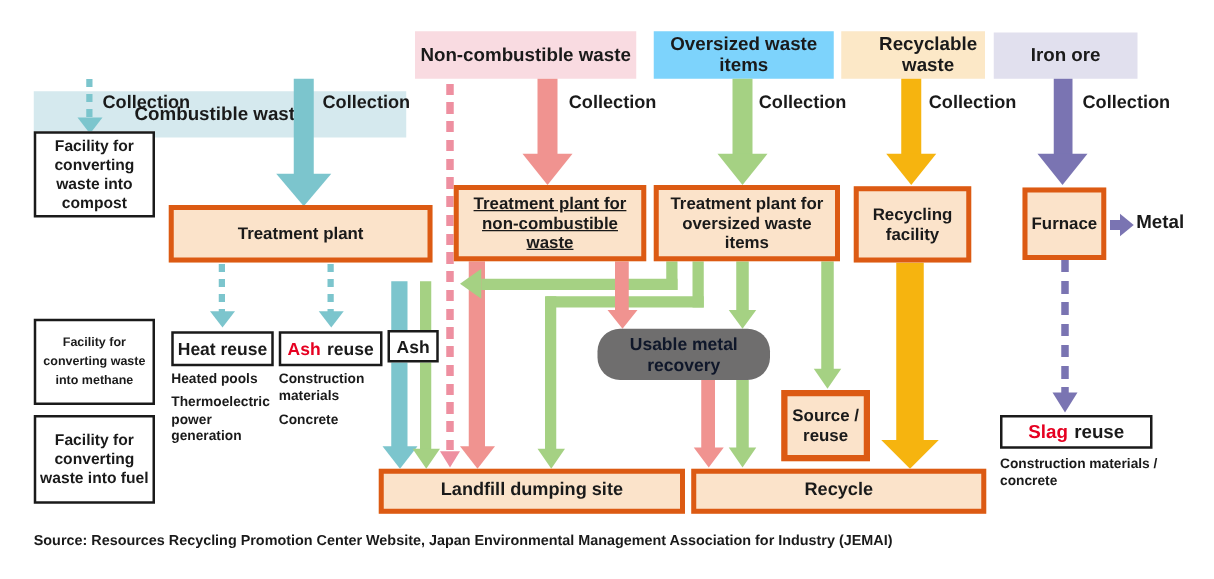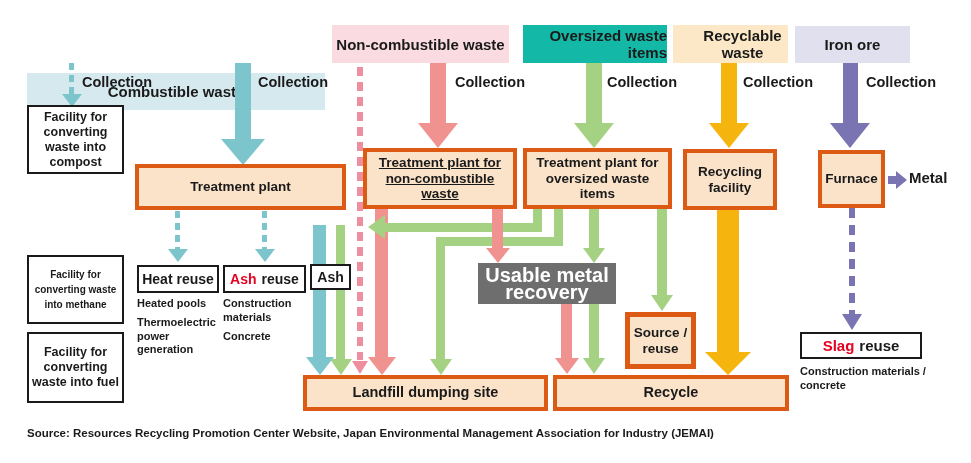--- a/index.html
+++ b/index.html
@@ -6,37 +6,37 @@
   body { background:#fff; font-family:"Liberation Sans", sans-serif; }
   #stage {
     position:relative; width:971px; height:463px; background:#fff;
     overflow:hidden; color:#1a1a1a; font-weight:bold;
   }
   
   .hdr { position:absolute; display:flex; align-items:center; justify-content:center;
          text-align:center; font-size:15px; line-height:17px; }
   .hdr-comb { background:#d5e9ee; }
   .hdr-nonc { background:#f9dbe1; }
-  .hdr-over { background:#14b8a6;text-align:right; }
+  .hdr-over { background:#7dd3fc; }
   .hdr-recy { background:#fce8c7; }
   .hdr-iron { background:#e1e0ee; }
   
   .lbl { position:absolute; font-size:14.5px; white-space:nowrap; }
   .note { position:absolute; font-size:11px; line-height:13.5px; }
   
   .obox { position:absolute; border:4px solid #dc5a13; background:#fbe3ca;
           display:flex; align-items:center; justify-content:center; text-align:center;
           font-size:13.5px; line-height:15.5px; z-index:3; }
   
   .wbox { position:absolute; border:2px solid #1a1a1a; background:#fff;
           display:flex; align-items:center; justify-content:center; text-align:center;
           font-size:14px; line-height:15px; z-index:3; }
-  .gbox { position:absolute; background:#6f6e6e; color:#ffffff;
+  .gbox { position:absolute; background:#6f6e6e; color:#0f172a;
           display:flex; align-items:center; justify-content:center; text-align:center;
-          font-size:20px; line-height:17px; z-index:3; }
+          font-size:14px; line-height:17px; z-index:3;border-radius:18px; }
   .red { color:#e60021; }
   .sfx { margin-left:5px; }
   
   .shaft { position:absolute; z-index:1; }
   .teal-f { background:#7cc5cd; }
   .pink-f { background:#f09390; }
   .green-f { background:#a5d183; }
   .yellow-f { background:#f6b40f; }
   .purple-f { background:#7a74b2; }
   .tri { position:absolute; width:0; height:0; z-index:1; }

